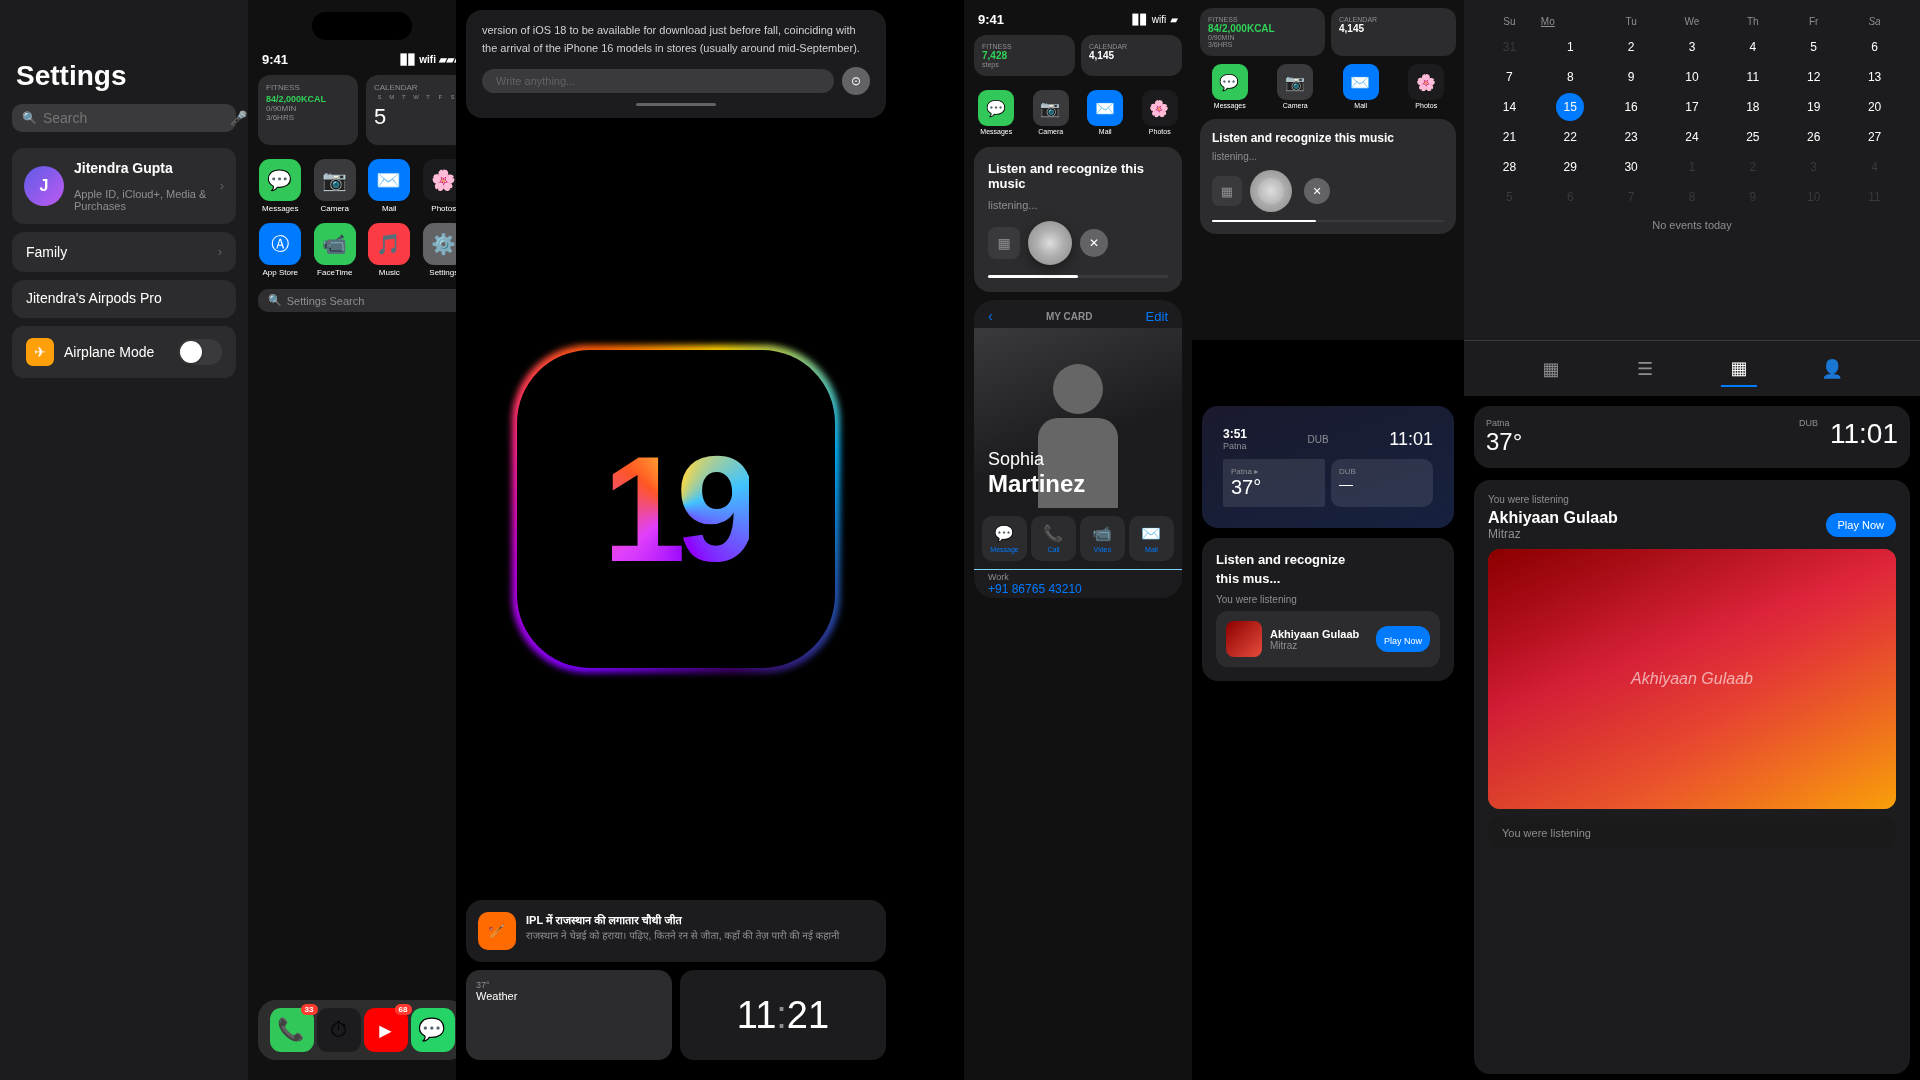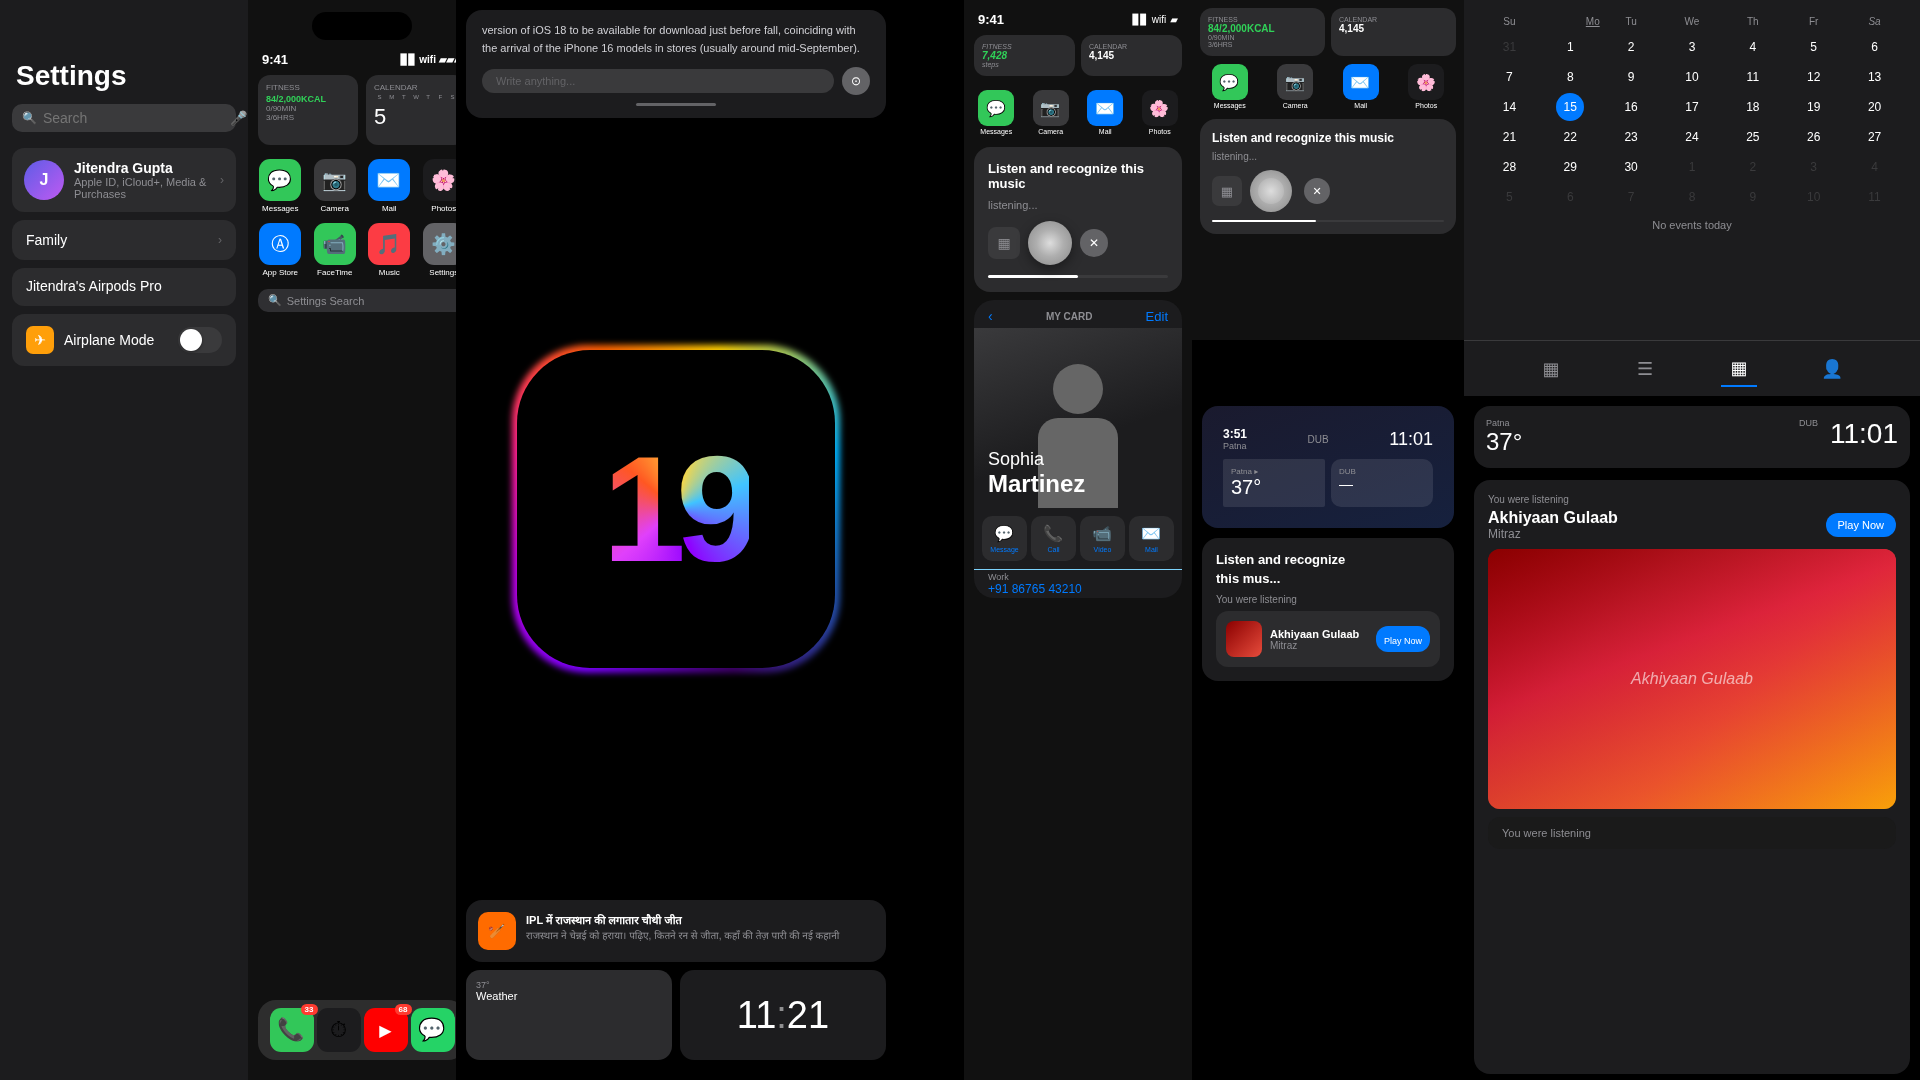--- a/index.html
+++ b/index.html
@@ -62,21 +62,21 @@
       border-radius: 50%;
       background: linear-gradient(135deg, #5e5ce6, #bf5af2);
       display: flex; align-items: center; justify-content: center;
       color: #fff;
       font-size: 16px;
       font-weight: 600;
       flex-shrink: 0;
     }
     .user-info { flex: 1; }
     .user-name { color: #fff; font-size: 14px; font-weight: 600; }
-    .user-sub { color: #8e8e93; font-size: 11px; }
+    .user-sub { color: #8e8e93; font-size: 11px; margin-top: 12px; }
     .chevron { color: #636366; font-size: 12px; }
 
     .family-row {
       margin: 0 12px 8px;
       background: #2c2c2e;
       border-radius: 12px;
       padding: 12px 14px;
       display: flex;
       align-items: center;
       justify-content: space-between;
@@ -565,21 +565,21 @@
   <div style="display:flex;justify-content:space-between;align-items:center;padding:12px 14px 4px;">
     <span style="color:#fff;font-size:13px;font-weight:700;">9:41</span>
     <div style="display:flex;gap:4px;align-items:center;font-size:10px;color:#fff;">
       <span>▊▊</span>
       <span>wifi</span>
       <span>▰</span>
     </div>
   </div>
 
   <div style="display:flex;gap:6px;padding:4px 10px;margin-bottom:6px;">
-    <div style="flex:1;background:#2c2c2e;border-radius:12px;padding:8px;font-style:italic;">
+    <div style="flex:1;background:#2c2c2e;border-radius:12px;padding:8px;">
       <div style="color:#8e8e93;font-size:7px;text-transform:uppercase;">Fitness</div>
       <div style="color:#30d158;font-size:10px;font-weight:700;">7,428</div>
       <div style="color:#8e8e93;font-size:7px;">steps</div>
     </div>
     <div style="flex:1;background:#2c2c2e;border-radius:12px;padding:8px;">
       <div style="color:#8e8e93;font-size:7px;text-transform:uppercase;">Calendar</div>
       <div style="color:#fff;font-size:10px;font-weight:700;">4,145</div>
     </div>
   </div>
 
@@ -667,21 +667,21 @@
       <div style="color:#8e8e93;font-size:9px;">Work</div>
       <div style="color:#007aff;font-size:12px;">+91 86765 43210</div>
     </div>
   </div>
 </div>
 
 <div style="position:absolute;right:0;top:0;width:456px;height:340px;background:#1c1c1e;padding:16px;">
 
   <div style="display:grid;grid-template-columns:repeat(7,1fr);gap:2px;margin-bottom:6px;">
     <div style="color:#8e8e93;font-size:10px;text-align:center;">Su</div>
-    <div style="color:#8e8e93;font-size:10px;text-align:right;text-decoration:underline;">Mo</div>
+    <div style="color:#8e8e93;font-size:10px;text-align:left;text-decoration:underline;">Mo</div>
     <div style="color:#8e8e93;font-size:10px;text-align:center;">Tu</div>
     <div style="color:#8e8e93;font-size:10px;text-align:center;">We</div>
     <div style="color:#8e8e93;font-size:10px;text-align:center;">Th</div>
     <div style="color:#8e8e93;font-size:10px;text-align:center;">Fr</div>
     <div style="color:#8e8e93;font-size:10px;text-align:center;font-style:italic;">Sa</div>
   </div>
 
   <div style="display:grid;grid-template-columns:repeat(7,1fr);gap:2px;margin-bottom:2px;">
     <div style="color:#3a3a3c;font-size:12px;text-align:center;padding:4px;width:28px;height:28px;display:flex;align-items:center;justify-content:center;margin:0 auto;border-radius:50%;">31</div>
     <div style="color:#fff;font-size:12px;text-align:center;padding:4px;width:28px;height:28px;display:flex;align-items:center;justify-content:center;margin:0 auto;border-radius:50%;">1</div>

